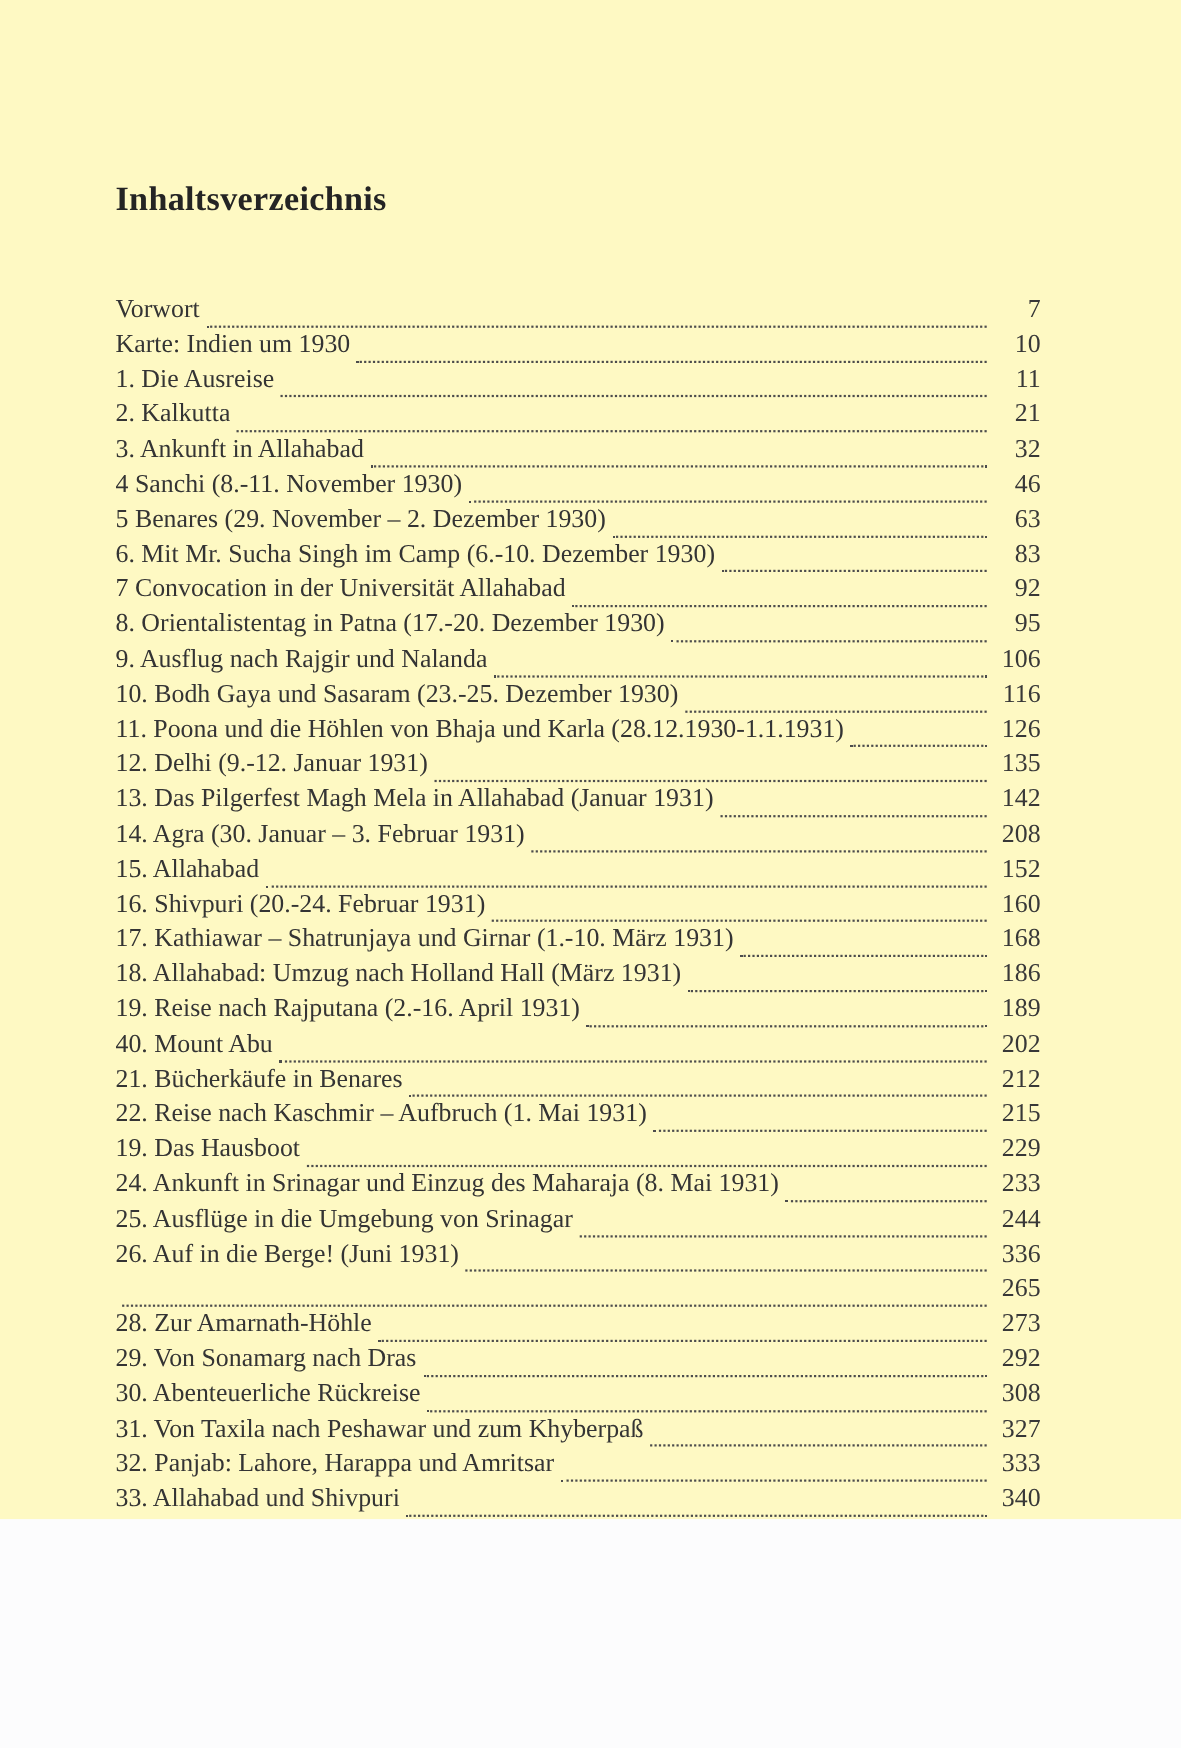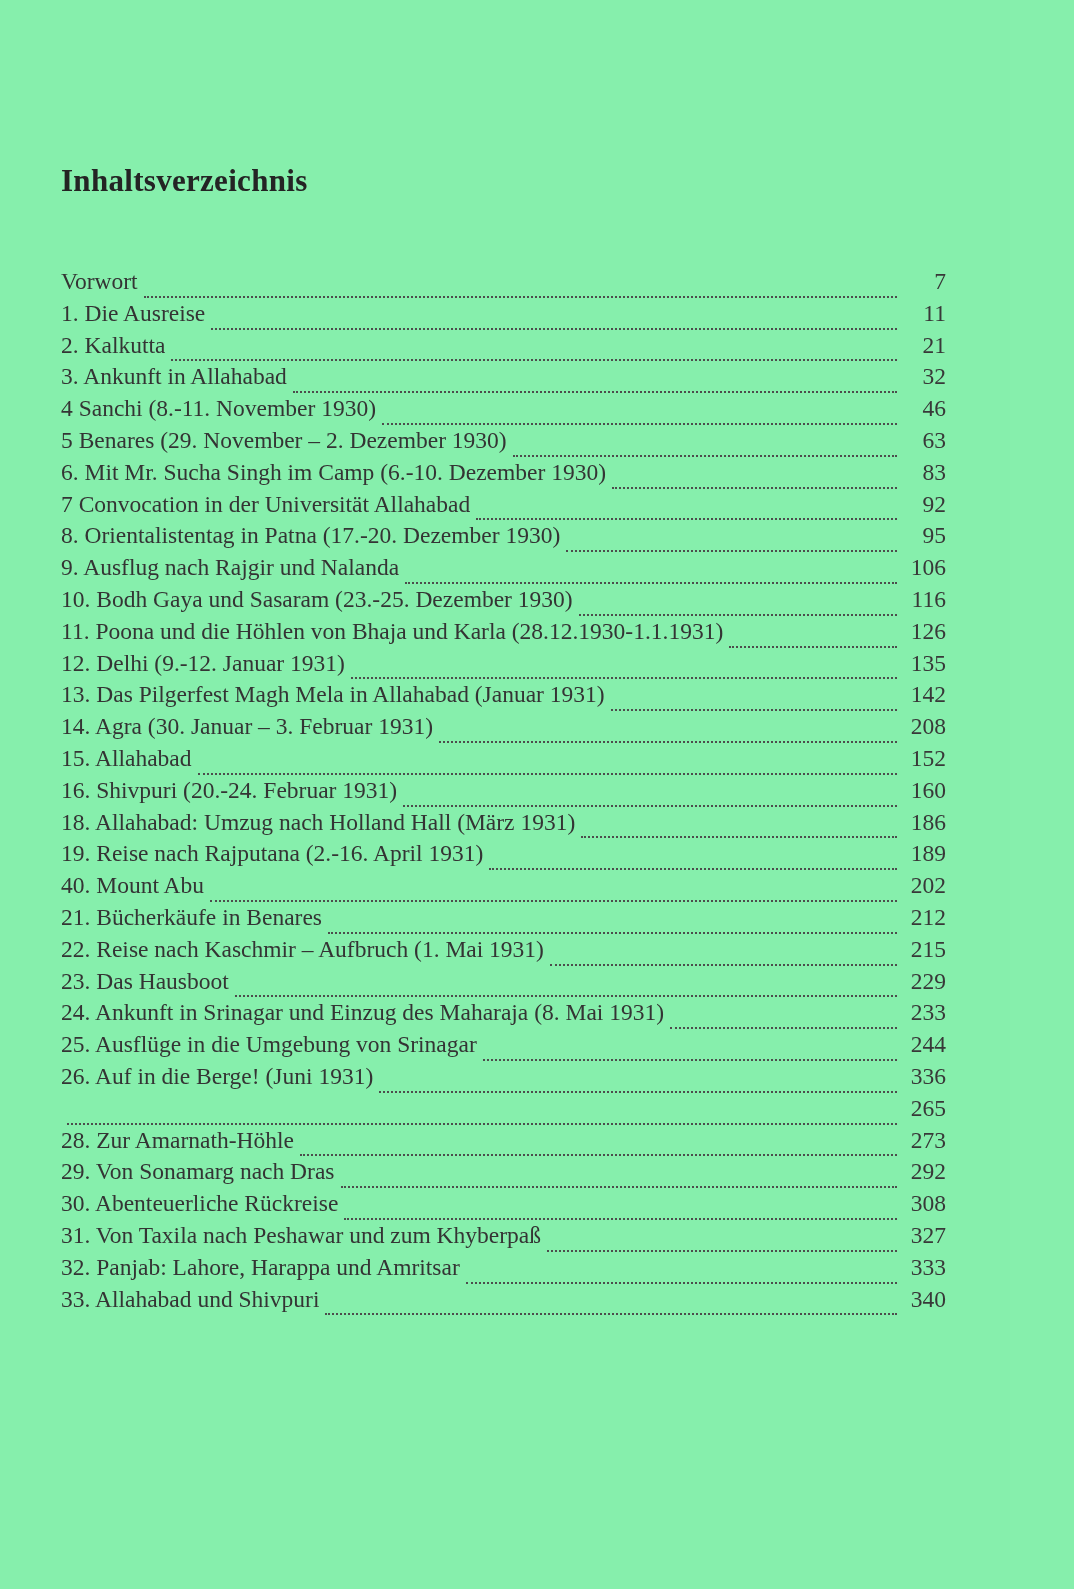--- a/index.html
+++ b/index.html
@@ -10,23 +10,23 @@
     width: 1074px;
     height: 1589px;
     background: #fcfcfd;
     font-family: "Liberation Serif", serif;
     color: #2f2f2f;
     overflow: hidden;
   }
   .page {
     box-sizing: border-box;
     width: 1074px;
-    height: 1589px;
-    padding: 162px 128px 0 61px;
-    background: #86efac;
+    height: 1381px;
+    padding: 162px 128px 0 105px;
+    background: #fef9c3;
   }
   .doc-title {
     font-size: 31px;
     line-height: 38px;
     font-weight: 700;
     color: #242424;
     letter-spacing: 0.3px;
     margin: 0 0 66px 0;
   }
   .toc-list {
@@ -63,20 +63,25 @@
 <div class="page">
   <h1 class="doc-title">Inhaltsverzeichnis</h1>
 
   <div class="toc-list" id="toc-list">
     <div class="toc-row">
       <span class="toc-title">Vorwort</span>
       <span class="toc-leader"></span>
       <span class="toc-page">7</span>
     </div>
 
+    <div class="toc-row">
+      <span class="toc-title">Karte: Indien um 1930</span>
+      <span class="toc-leader"></span>
+      <span class="toc-page">10</span>
+    </div>
 
     <div class="toc-row">
       <span class="toc-title">1. Die Ausreise</span>
       <span class="toc-leader"></span>
       <span class="toc-page">11</span>
     </div>
 
     <div class="toc-row">
       <span class="toc-title">2. Kalkutta</span>
       <span class="toc-leader"></span>
@@ -160,20 +165,25 @@
       <span class="toc-leader"></span>
       <span class="toc-page">152</span>
     </div>
 
     <div class="toc-row">
       <span class="toc-title">16. Shivpuri (20.-24. Februar 1931)</span>
       <span class="toc-leader"></span>
       <span class="toc-page">160</span>
     </div>
 
+    <div class="toc-row">
+      <span class="toc-title">17. Kathiawar – Shatrunjaya und Girnar (1.-10. März 1931)</span>
+      <span class="toc-leader"></span>
+      <span class="toc-page">168</span>
+    </div>
 
     <div class="toc-row">
       <span class="toc-title">18. Allahabad: Umzug nach Holland Hall (März 1931)</span>
       <span class="toc-leader"></span>
       <span class="toc-page">186</span>
     </div>
 
     <div class="toc-row">
       <span class="toc-title">19. Reise nach Rajputana (2.-16. April 1931)</span>
       <span class="toc-leader"></span>
@@ -192,21 +202,21 @@
       <span class="toc-page">212</span>
     </div>
 
     <div class="toc-row">
       <span class="toc-title">22. Reise nach Kaschmir – Aufbruch (1. Mai 1931)</span>
       <span class="toc-leader"></span>
       <span class="toc-page">215</span>
     </div>
 
     <div class="toc-row">
-      <span class="toc-title">23. Das Hausboot</span>
+      <span class="toc-title">19. Das Hausboot</span>
       <span class="toc-leader"></span>
       <span class="toc-page">229</span>
     </div>
 
     <div class="toc-row">
       <span class="toc-title">24. Ankunft in Srinagar und Einzug des Maharaja (8. Mai 1931)</span>
       <span class="toc-leader"></span>
       <span class="toc-page">233</span>
     </div>
 

